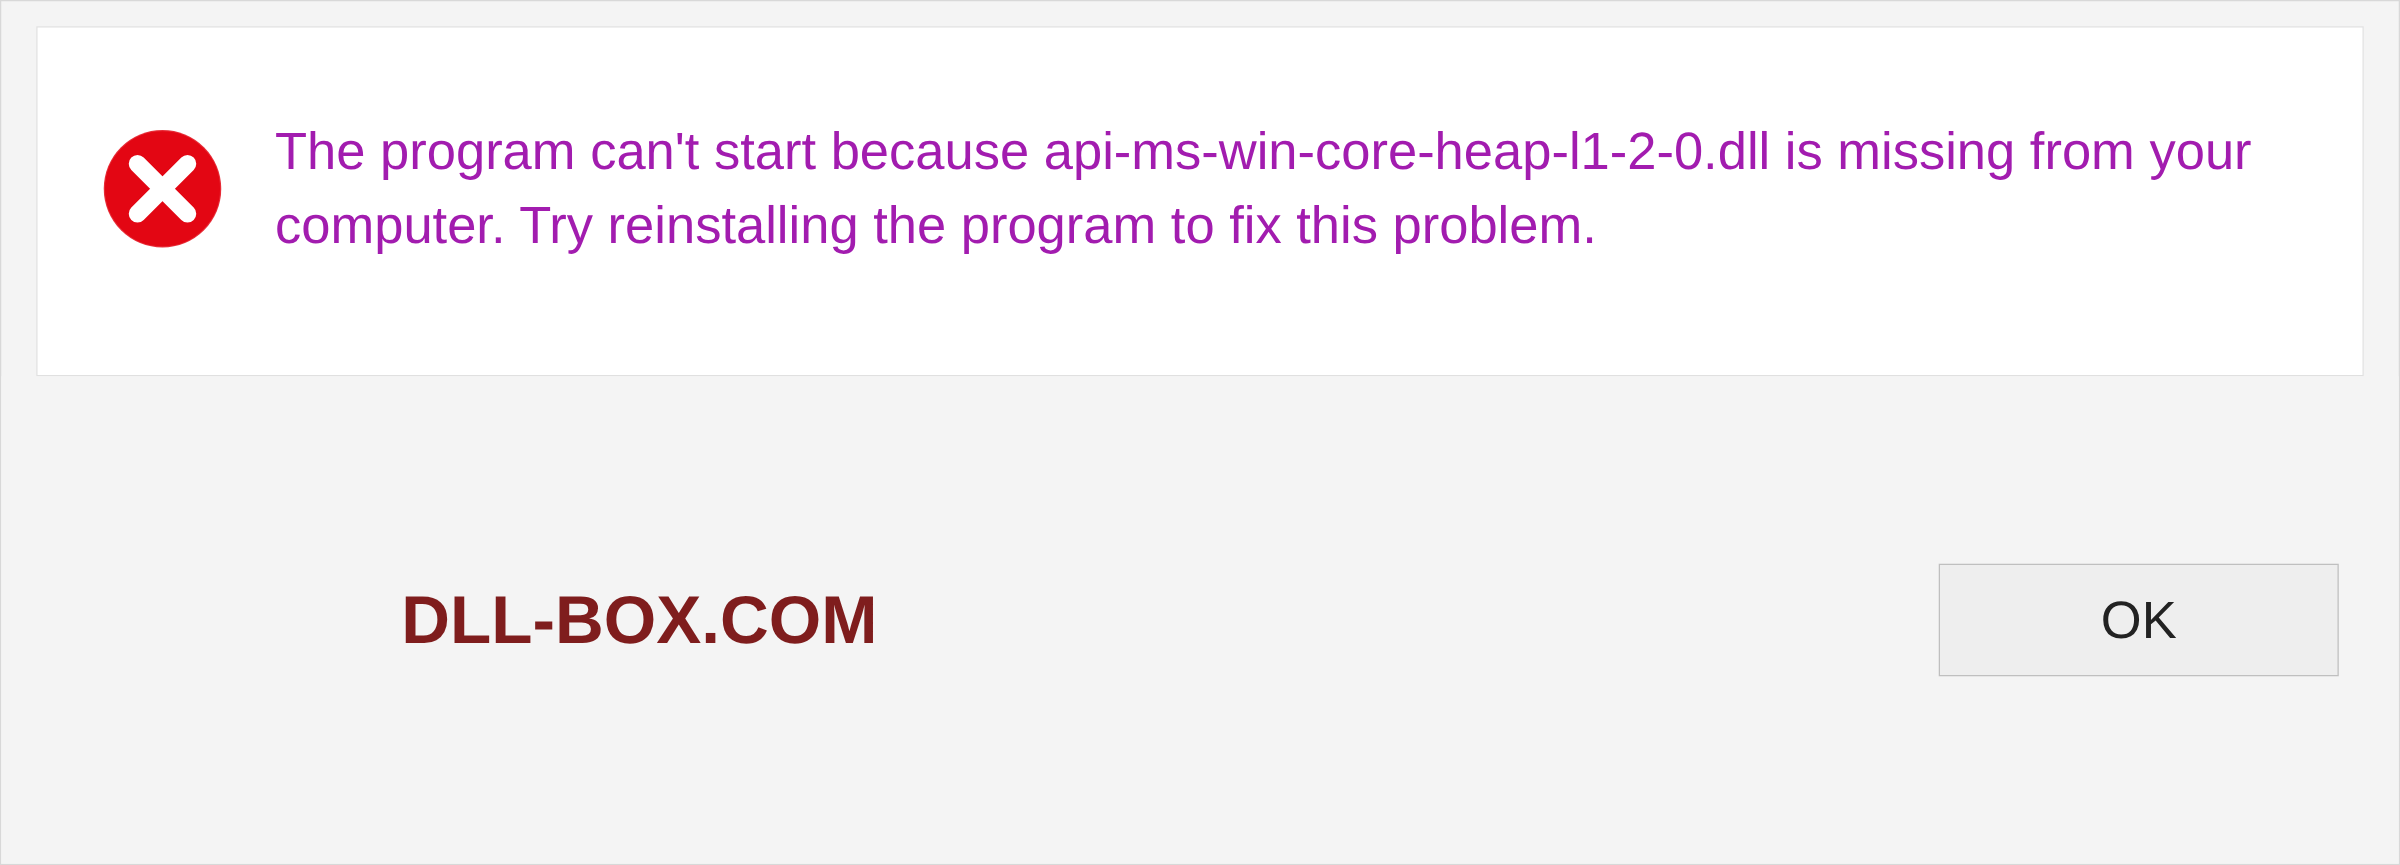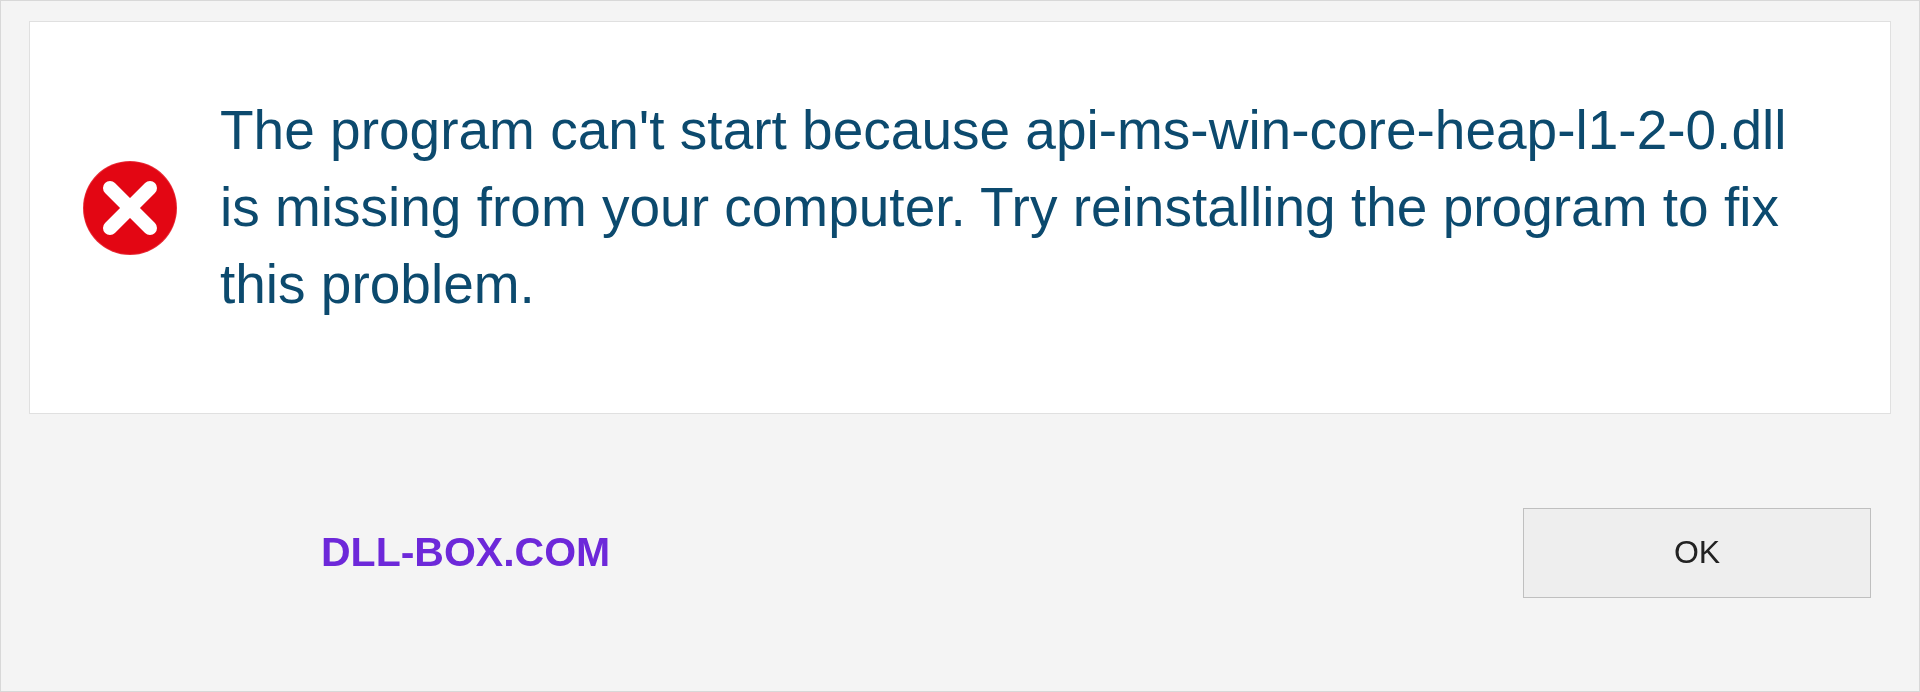--- a/index.html
+++ b/index.html
@@ -69,47 +69,47 @@
       height: 100px;
       display: flex;
       align-items: center;
       justify-content: center;
     }
     .error-icon-wrap svg {
       width: 100px;
       height: 100px;
     }
     .message-text {
-      font-size: 55px;
+      font-size: 42px;
       line-height: 1.4;
-      color: #0c4a6e;
+      color: #a21caf;
       font-weight: 400;
     }
     .footer {
       flex: 1;
       display: flex;
       align-items: center;
       justify-content: space-between;
       padding: 0 48px 0 0;
       background: #f4f4f4;
     }
     .watermark {
-      font-size: 41px;
+      font-size: 54px;
       font-weight: 800;
-      color: #6d28d9;
+      color: #7f1d1d;
       font-family: Arial, sans-serif;
       letter-spacing: 0px;
       margin-left: 320px;
     }
     .ok-button {
-      width: 348px;
+      width: 320px;
       height: 90px;
       background: #eeeeee;
       border: 1px solid #bfbfbf;
-      font-size: 32px;
+      font-size: 42px;
       color: #222;
       cursor: pointer;
       display: flex;
       align-items: center;
       justify-content: center;
       font-family: inherit;
     }
   </style>
 </head>
 <body>

